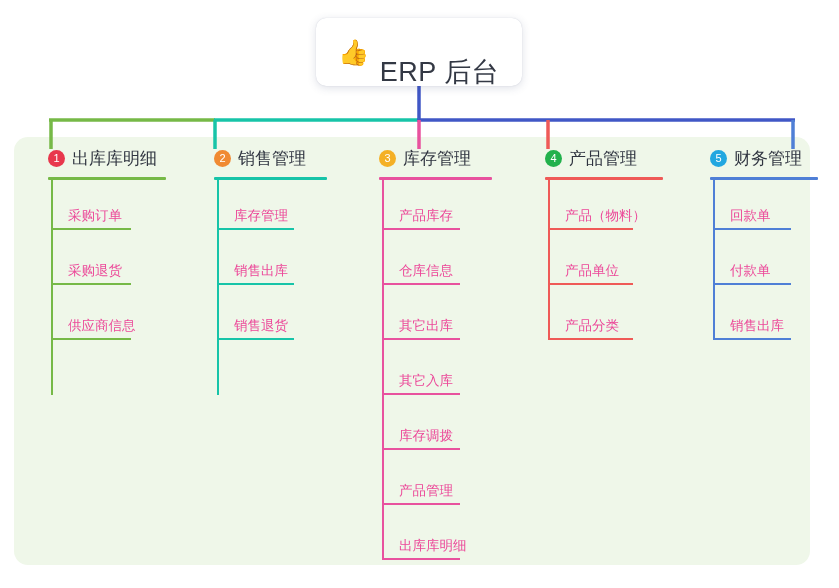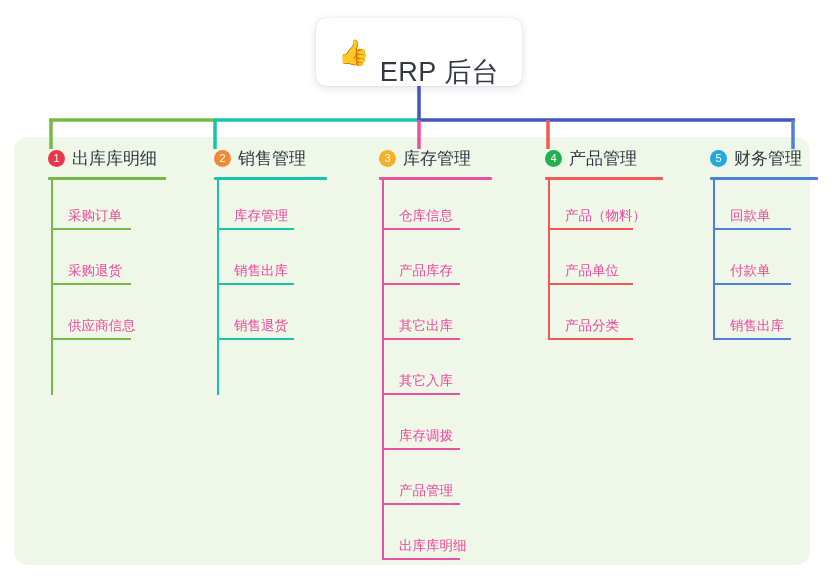--- a/index.html
+++ b/index.html
@@ -207,25 +207,25 @@
       </div>
       <div class="col" style="left: 361px; width: 148px;">
         <div class="col-head">
           <span class="badge" style="background: rgb(244, 176, 38);">3</span>
           <span class="col-title">库存管理</span>
         </div>
         <div class="col-rule" style="background: rgb(232, 82, 158); width: 113px; margin-left: 18px;"></div>
         <div class="leaves">
           <div class="spine" style="background: rgb(232, 82, 158); height: 380px;"></div>
           <div class="leaf">
+            <span class="leaf-label">产品库存</span>
+            <div class="leaf-rule" style="background: rgb(232, 82, 158); width: 78px;"></div>
+          </div>
+          <div class="leaf">
             <span class="leaf-label">仓库信息</span>
-            <div class="leaf-rule" style="background: rgb(232, 82, 158); width: 78px;"></div>
-          </div>
-          <div class="leaf">
-            <span class="leaf-label">产品库存</span>
             <div class="leaf-rule" style="background: rgb(232, 82, 158); width: 78px;"></div>
           </div>
           <div class="leaf">
             <span class="leaf-label">其它出库</span>
             <div class="leaf-rule" style="background: rgb(232, 82, 158); width: 78px;"></div>
           </div>
           <div class="leaf">
             <span class="leaf-label">其它入库</span>
             <div class="leaf-rule" style="background: rgb(232, 82, 158); width: 78px;"></div>
           </div>

